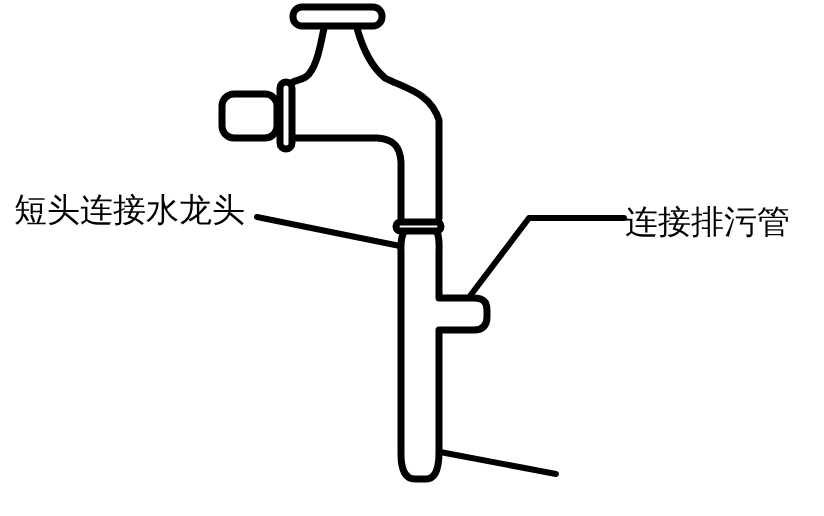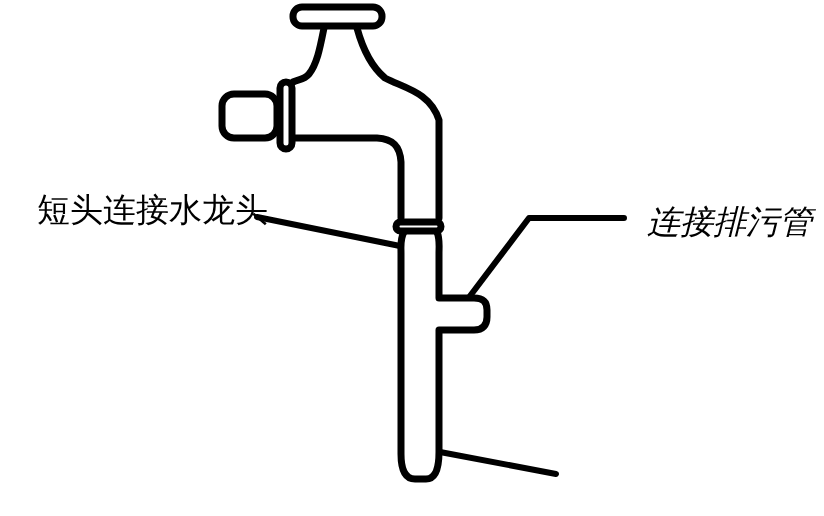--- a/index.html
+++ b/index.html
@@ -22,22 +22,22 @@
   }
   .diagram-label {
     position: absolute;
     color: #000000;
     font-size: 33px;
     line-height: 1.1;
     white-space: nowrap;
     letter-spacing: 0px;
     font-family: "Liberation Sans", sans-serif;
   }
-  .label-short-head { left: 37px;  top: 192px; }
-  .label-sewage     { left: 647px; top: 204px; font-style: italic; }
+  .label-short-head { left: 14px;  top: 192px; }
+  .label-sewage     { left: 625px; top: 204px; }
   .label-long-head  { left: 571px; top: 455px; }
 </style>
 </head>
 <body>
 
 <div class="canvas">
 
   <svg class="drawing" width="824" height="516" viewBox="0 0 824 516">
     <g fill="none" stroke="#000000" stroke-width="7" stroke-linecap="round" stroke-linejoin="round">
 

